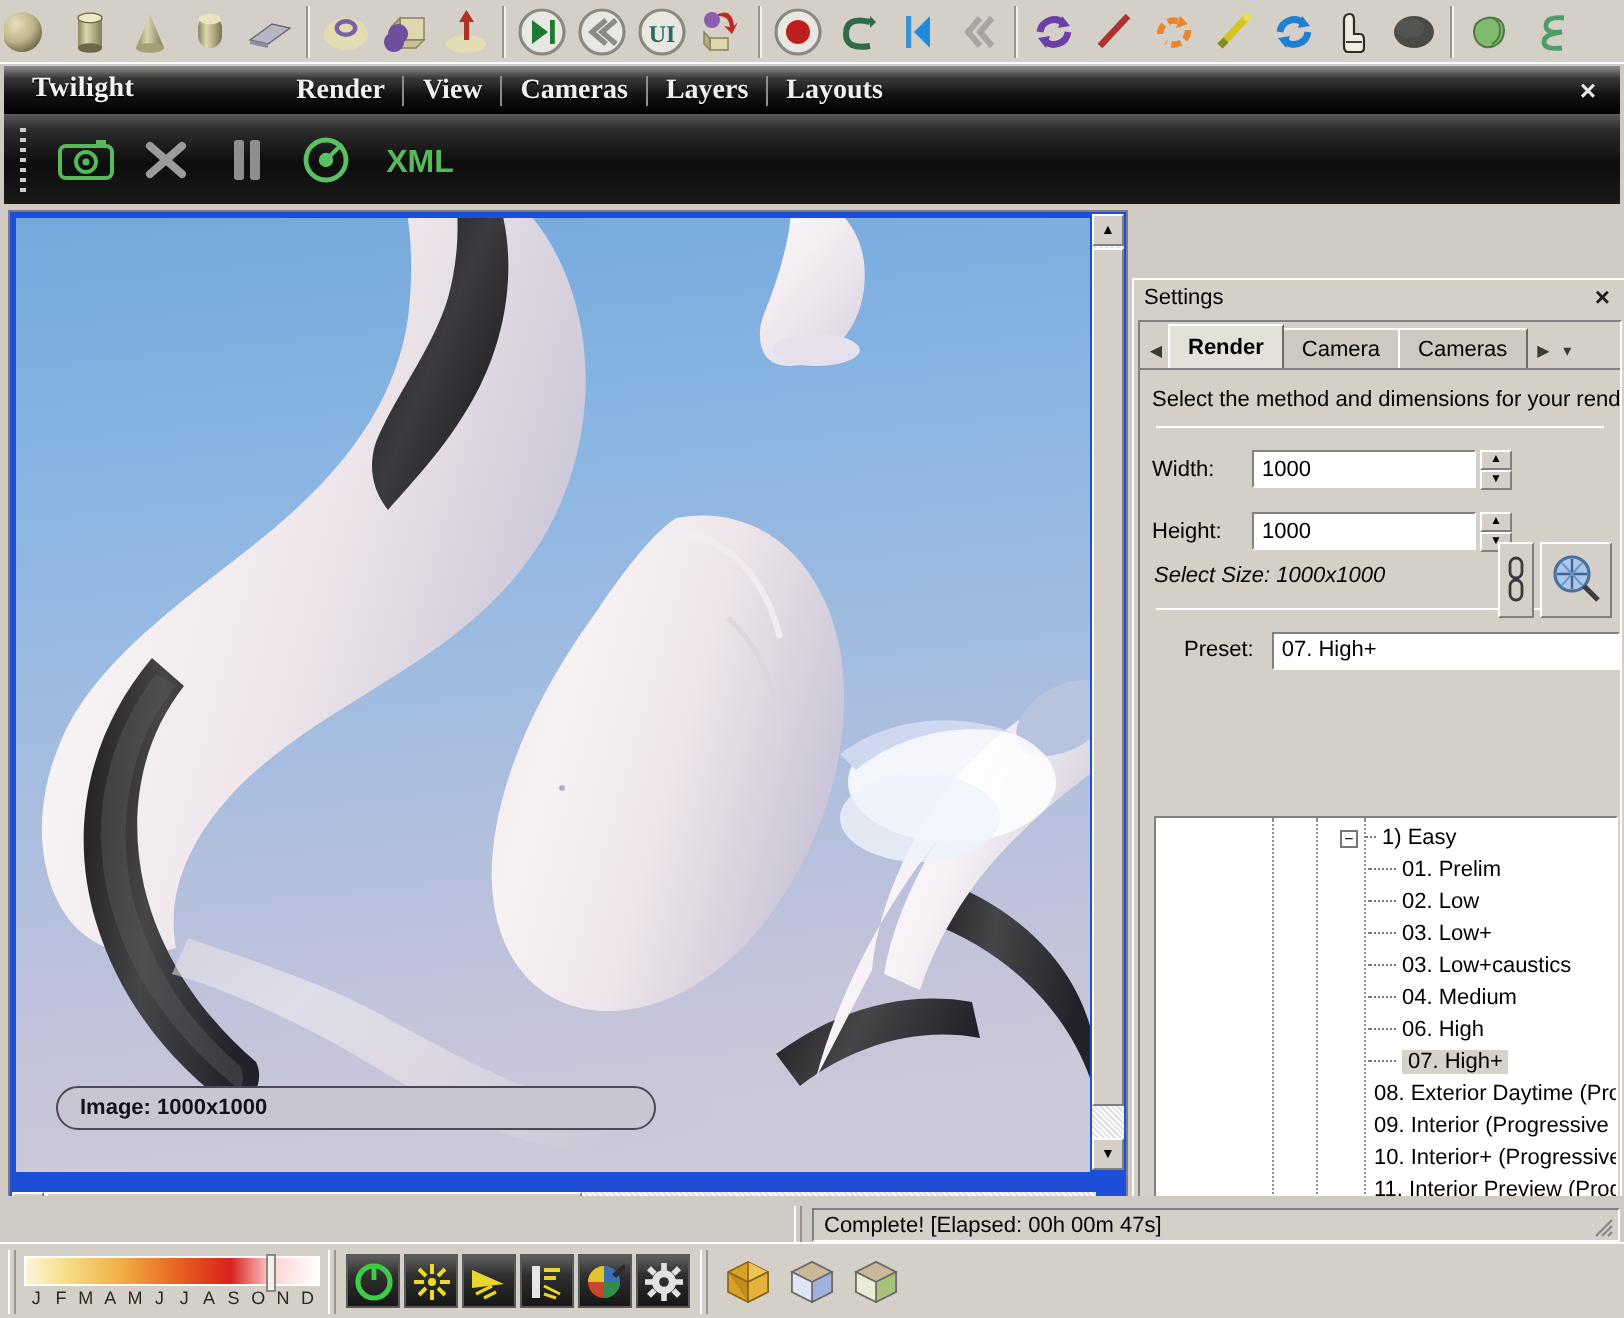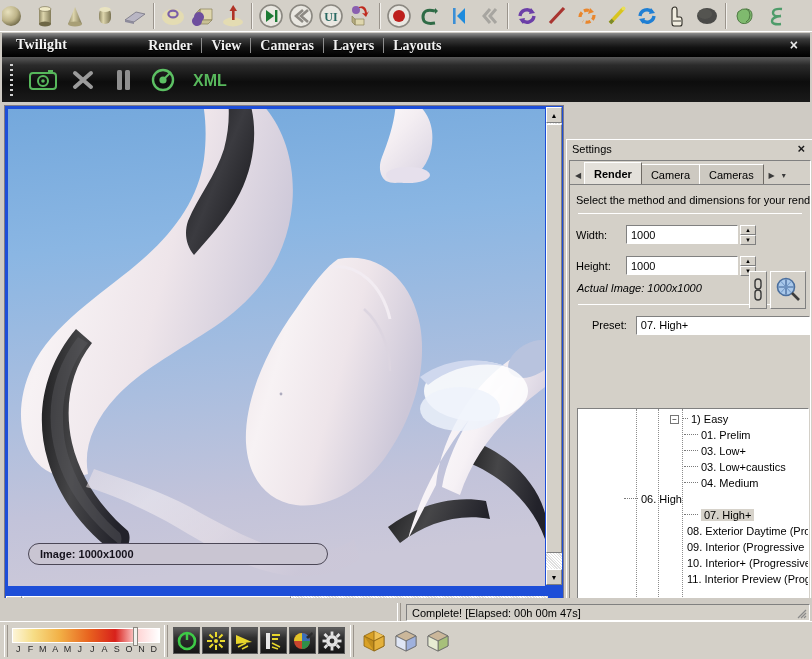--- a/index.html
+++ b/index.html
@@ -784,21 +784,21 @@
             <svg width="30" height="30" viewBox="0 0 30 30">
               <circle cx="13" cy="12" r="8.5" fill="#a9c8ea" stroke="#4b6f9e" stroke-width="1.6"></circle>
               <path d="M13 4.5 L13 19.5 M5.5 12 L20.5 12" stroke="#3f6395" stroke-width="1.2"></path>
               <path d="M8 6.5 L18 17.5 M18 6.5 L8 17.5" stroke="#6d94c4" stroke-width="1"></path>
               <line x1="19" y1="18" x2="26" y2="25" stroke="#3d3d3d" stroke-width="2.6"></line>
             </svg>
           </div>
         </div>
 
 
-        <div class="actual-size">Actual Image: 1000x1000</div>
+        <div class="actual-size">Select Size: 1000x1000</div>
 
         <div class="sp-rule" style="margin-top:10px"></div>
 
         <div class="preset-row">
           <span class="preset-label">Preset:</span>
           <span class="preset-input">07. High+</span>
         </div>
 
         <div class="tree-box">
           <div class="tree-guide" style="left:58px"></div>
@@ -809,31 +809,35 @@
               <span class="tree-expander">−</span>
               <span class="tree-dots" style="width:6px"></span>
               <span class="tree-label">1) Easy</span>
             </div>
             <div class="tree-row" style="padding-left:106px">
               <span class="tree-dots"></span>
                 <span class="tree-label">01. Prelim</span>
             </div>
             <div class="tree-row" style="padding-left:106px">
               <span class="tree-dots"></span>
+                <span class="tree-label">02. Low</span>
+            </div>
+            <div class="tree-row" style="padding-left:106px">
+              <span class="tree-dots"></span>
                 <span class="tree-label">03. Low+</span>
             </div>
             <div class="tree-row" style="padding-left:106px">
               <span class="tree-dots"></span>
                 <span class="tree-label">03. Low+caustics</span>
             </div>
             <div class="tree-row" style="padding-left:106px">
               <span class="tree-dots"></span>
                 <span class="tree-label">04. Medium</span>
             </div>
-            <div class="tree-row" style="padding-left:46px">
+            <div class="tree-row" style="padding-left:106px">
               <span class="tree-dots"></span>
                 <span class="tree-label">06. High</span>
             </div>
             <div class="tree-row" style="padding-left:106px">
               <span class="tree-dots"></span>
                 <span class="tree-label sel">07. High+</span>
             </div>
             <div class="tree-row" style="padding-left:106px">
               <span class="tree-dots"></span>
                 <span class="tree-label">08. Exterior Daytime (Progress</span>

